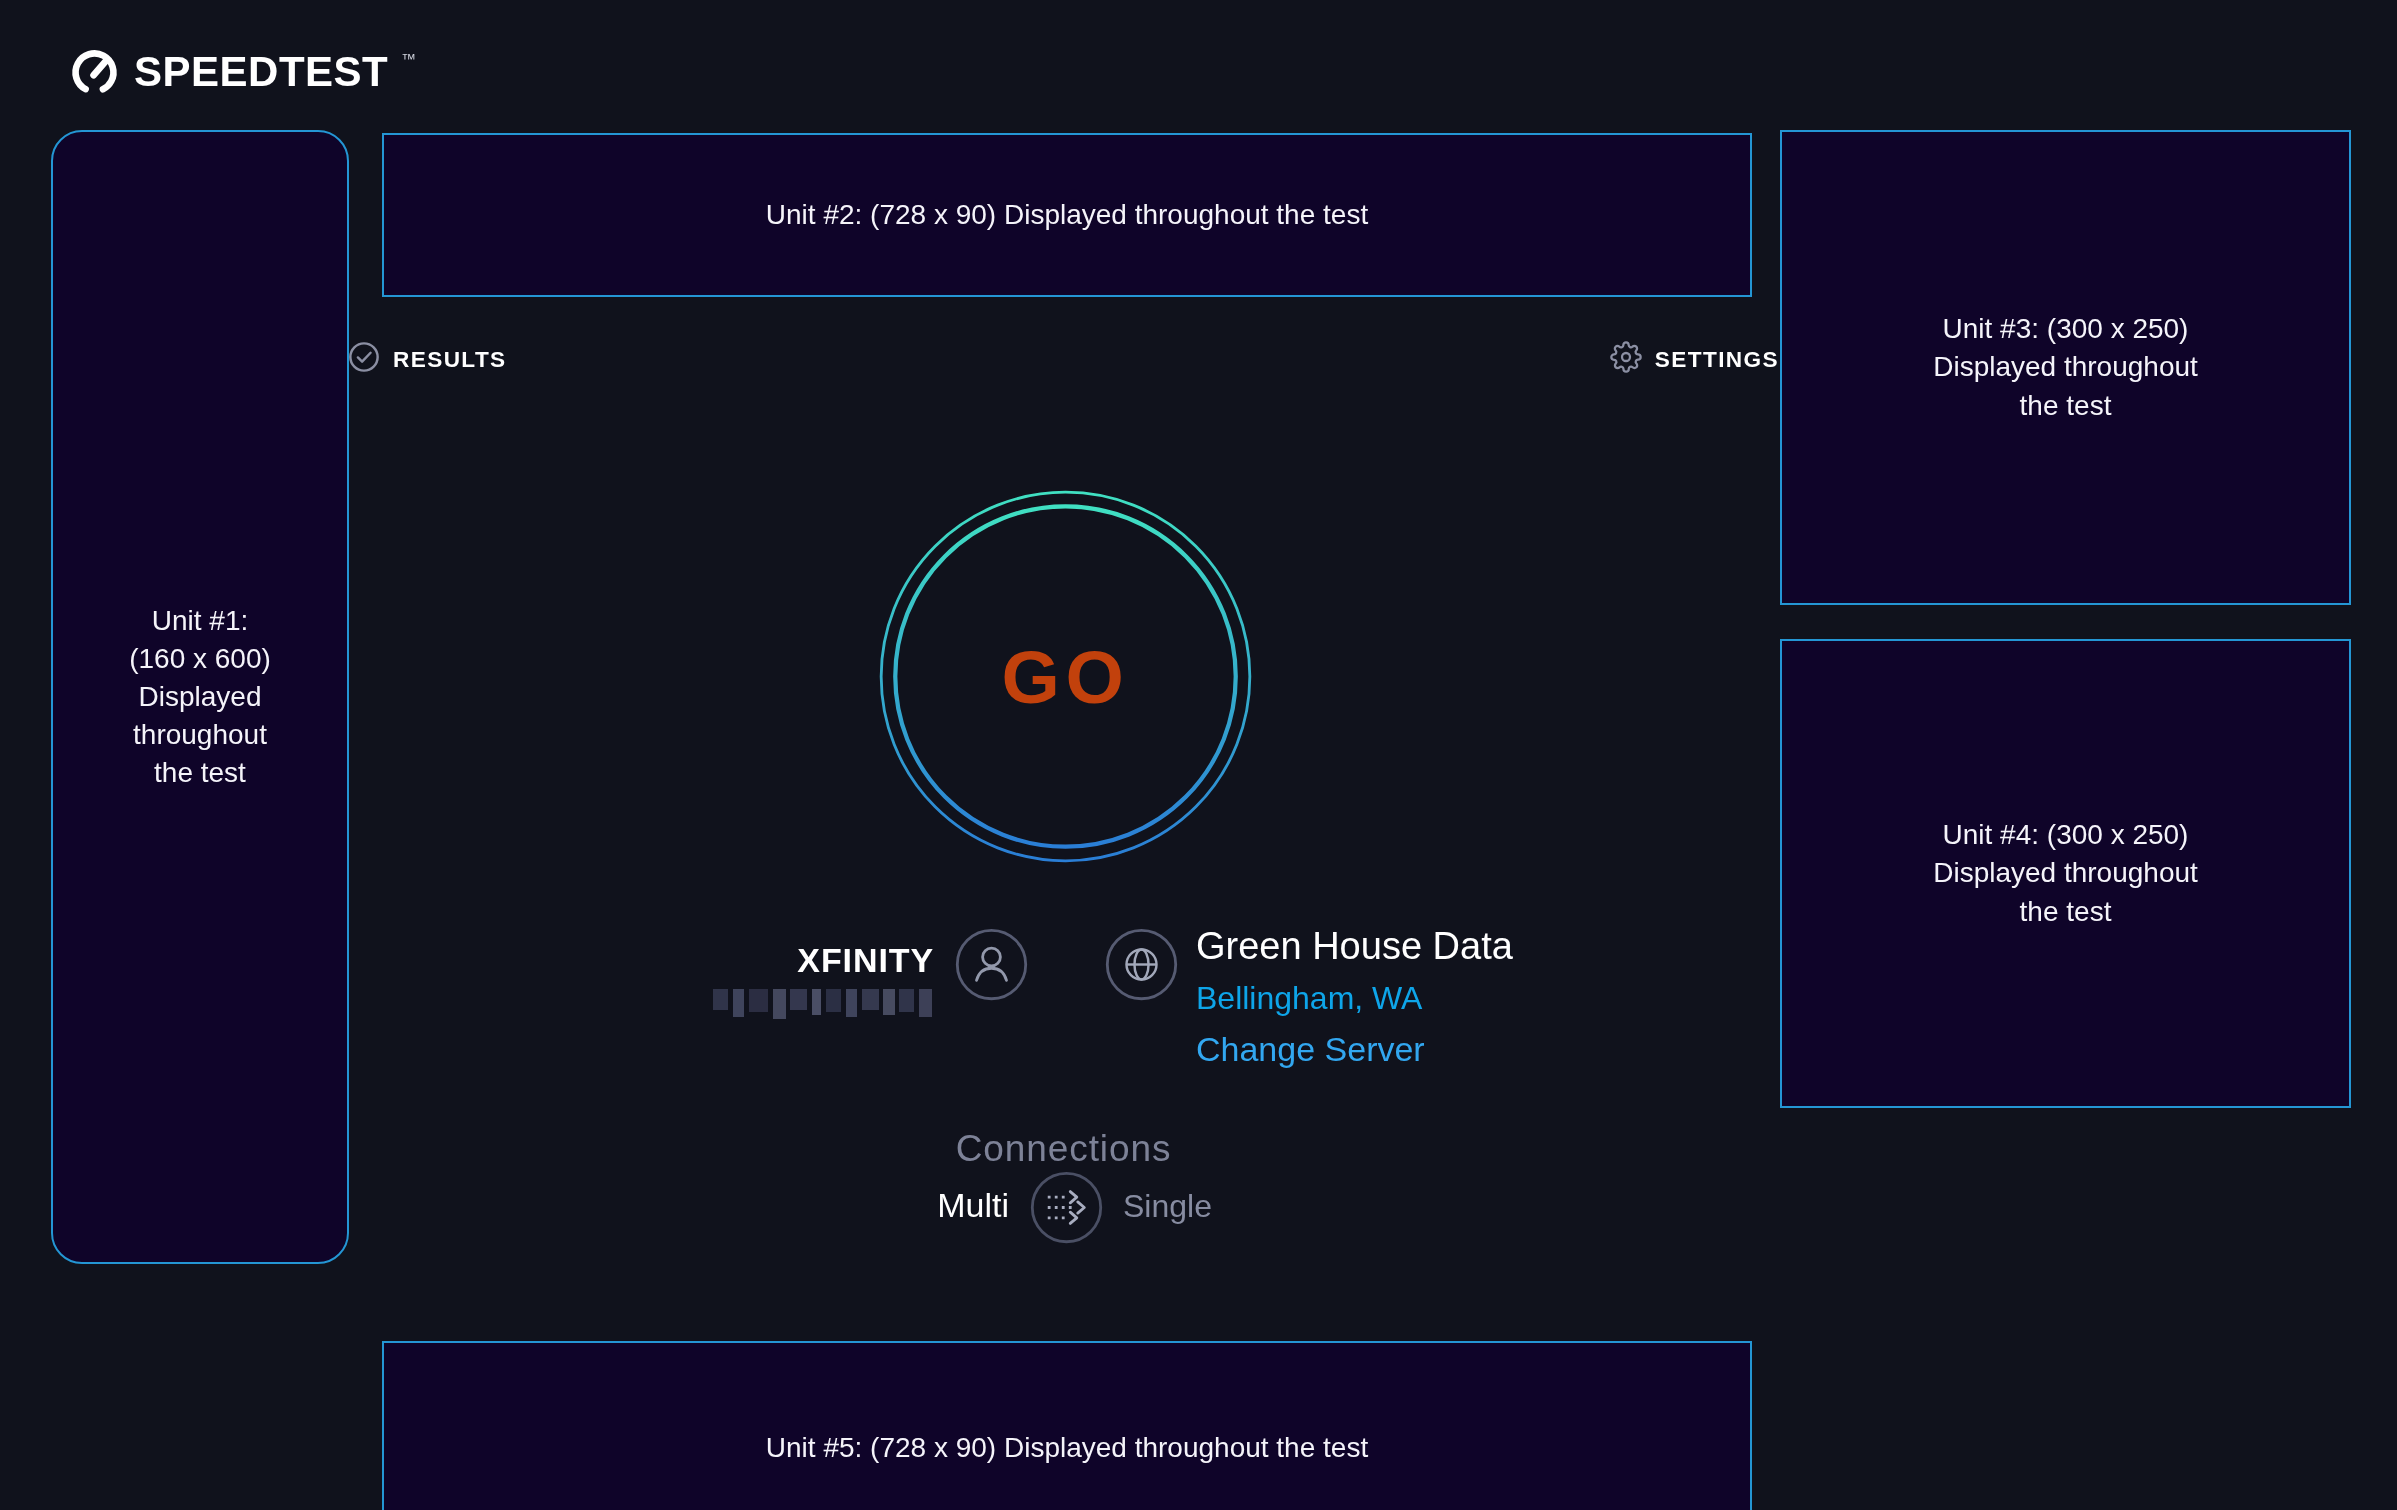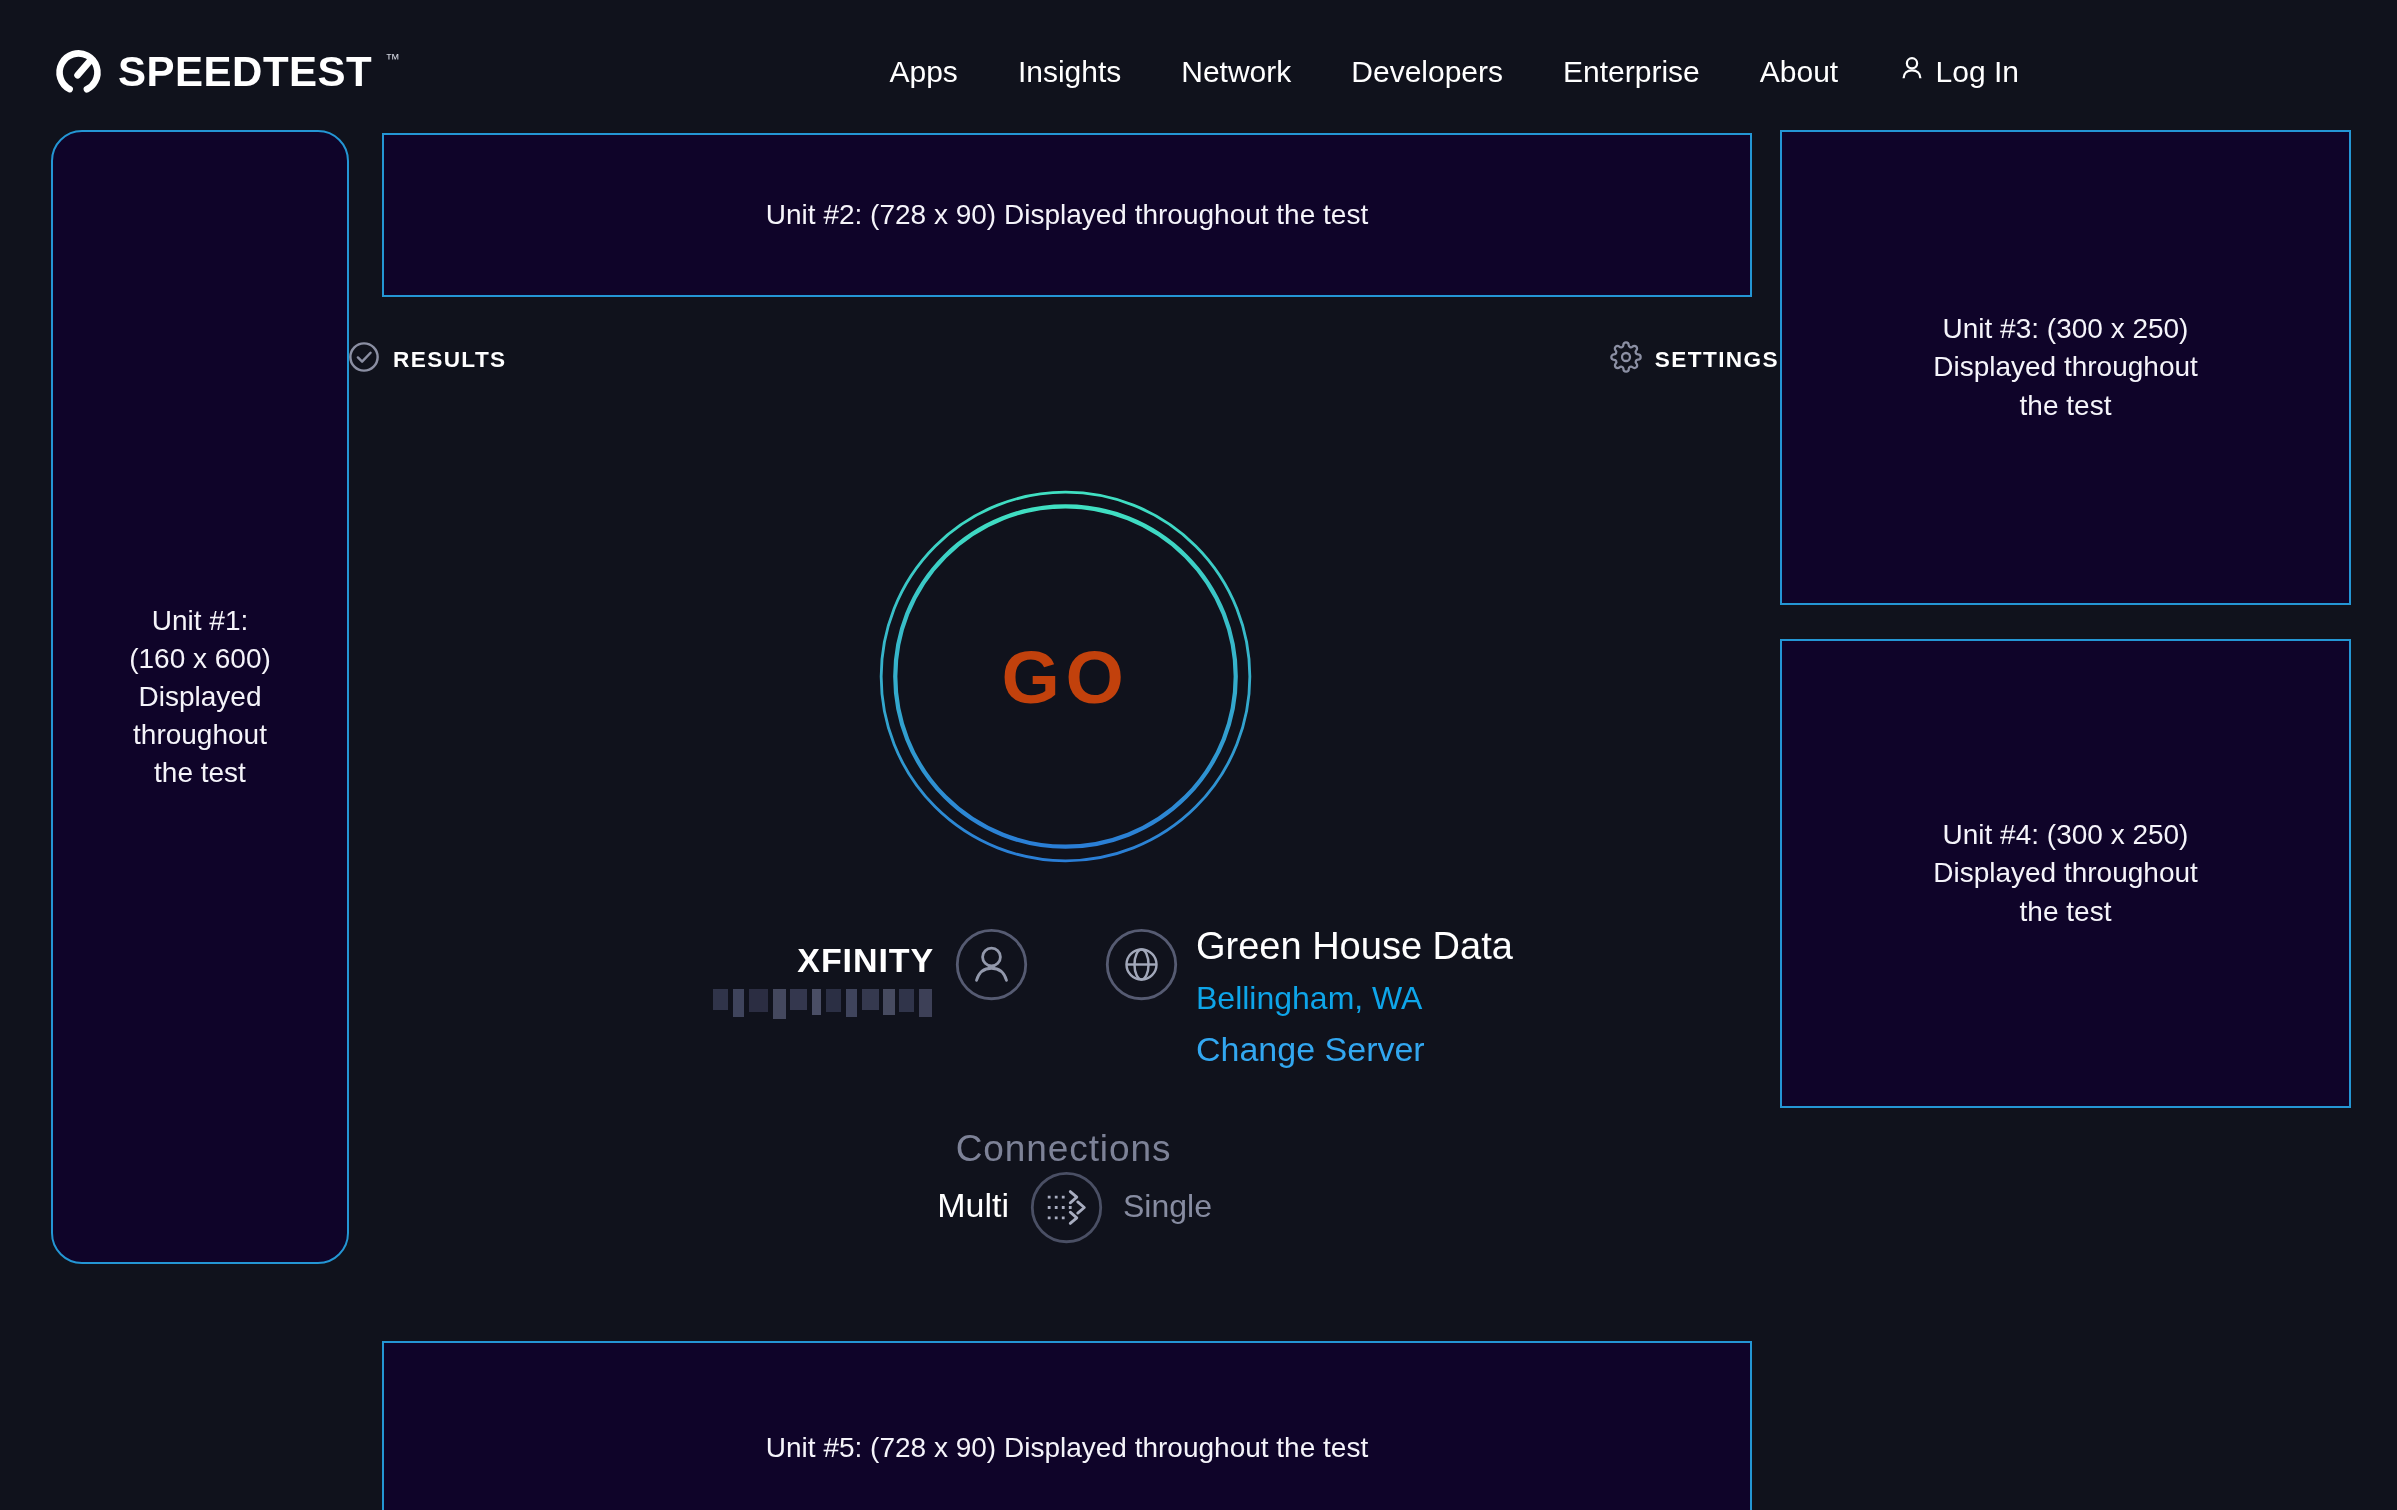--- a/index.html
+++ b/index.html
@@ -3,21 +3,21 @@
 <meta charset="utf-8">
 <style>
   html,body{margin:0;padding:0;background:#10121c;}
   body{
     position:relative;width:2397px;height:1510px;overflow:hidden;
     font-family:"Liberation Sans","DejaVu Sans",sans-serif;color:#fff;
   }
   [data-interactable="true"]{cursor:pointer;}
 
   
-  .header{position:absolute;left:0;top:0;width:2096px;height:127px;
+  .header{position:absolute;left:16px;top:0;width:2096px;height:127px;
     display:flex;align-items:center;padding:16px 77px 0 52px;box-sizing:border-box;}
   .logo{display:flex;align-items:center;gap:13px;}
   .logo-text{font-size:42px;font-weight:700;letter-spacing:0.5px;color:#fff;line-height:1;}
   .logo-mark{font-size:15px;vertical-align:top;position:relative;top:-13px;color:#cfd2dc;}
   .nav{margin-left:auto;display:flex;align-items:center;gap:60px;}
   .nav-item{font-size:30px;color:#fff;text-decoration:none;}
   .login{display:flex;align-items:center;gap:9.4px;font-size:30px;color:#fff;}
 
   
   .unit{position:absolute;background:#0f0429;border:2.8px solid #2496d4;box-sizing:border-box;
@@ -76,37 +76,20 @@
 <div class="header" data-interactable="false">
   <div class="logo" data-interactable="true">
     <span data-interactable="false">
       <svg width="53" height="53" viewBox="0 0 56 56" fill="none">
         <circle cx="28" cy="30" r="20" stroke="#ffffff" stroke-width="7" stroke-linecap="round" stroke-dasharray="106 20" transform="rotate(118 28 30)"></circle>
         <line x1="27" y1="33" x2="40" y2="18" stroke="#ffffff" stroke-width="7" stroke-linecap="round"></line>
       </svg>
     </span>
     <span class="logo-text" data-interactable="false">SPEEDTEST</span>
     <span class="logo-mark" data-interactable="false">™</span>
-  </div>
-  <div class="nav" data-interactable="false">
-    <a class="nav-item" data-interactable="true">Apps</a>
-    <a class="nav-item" data-interactable="true">Insights</a>
-    <a class="nav-item" data-interactable="true">Network</a>
-    <a class="nav-item" data-interactable="true">Developers</a>
-    <a class="nav-item" data-interactable="true">Enterprise</a>
-    <a class="nav-item" data-interactable="true">About</a>
-    <a class="login" data-interactable="true">
-      <span data-interactable="false">
-        <svg width="28" height="28" viewBox="0 0 30 30" fill="none">
-          <circle cx="15" cy="10" r="5.5" stroke="#ffffff" stroke-width="2.4"></circle>
-          <path d="M6 26c0-5.5 4-8.5 9-8.5s9 3 9 8.5" stroke="#ffffff" stroke-width="2.4" fill="none"></path>
-        </svg>
-      </span>
-      <span data-interactable="false">Log In</span>
-    </a>
   </div>
 </div>
 
 <div class="unit" id="u1" data-interactable="true">
   <div data-interactable="false">Unit #1:
 (160 x 600)
 Displayed
 throughout
 the test</div>
 </div>

